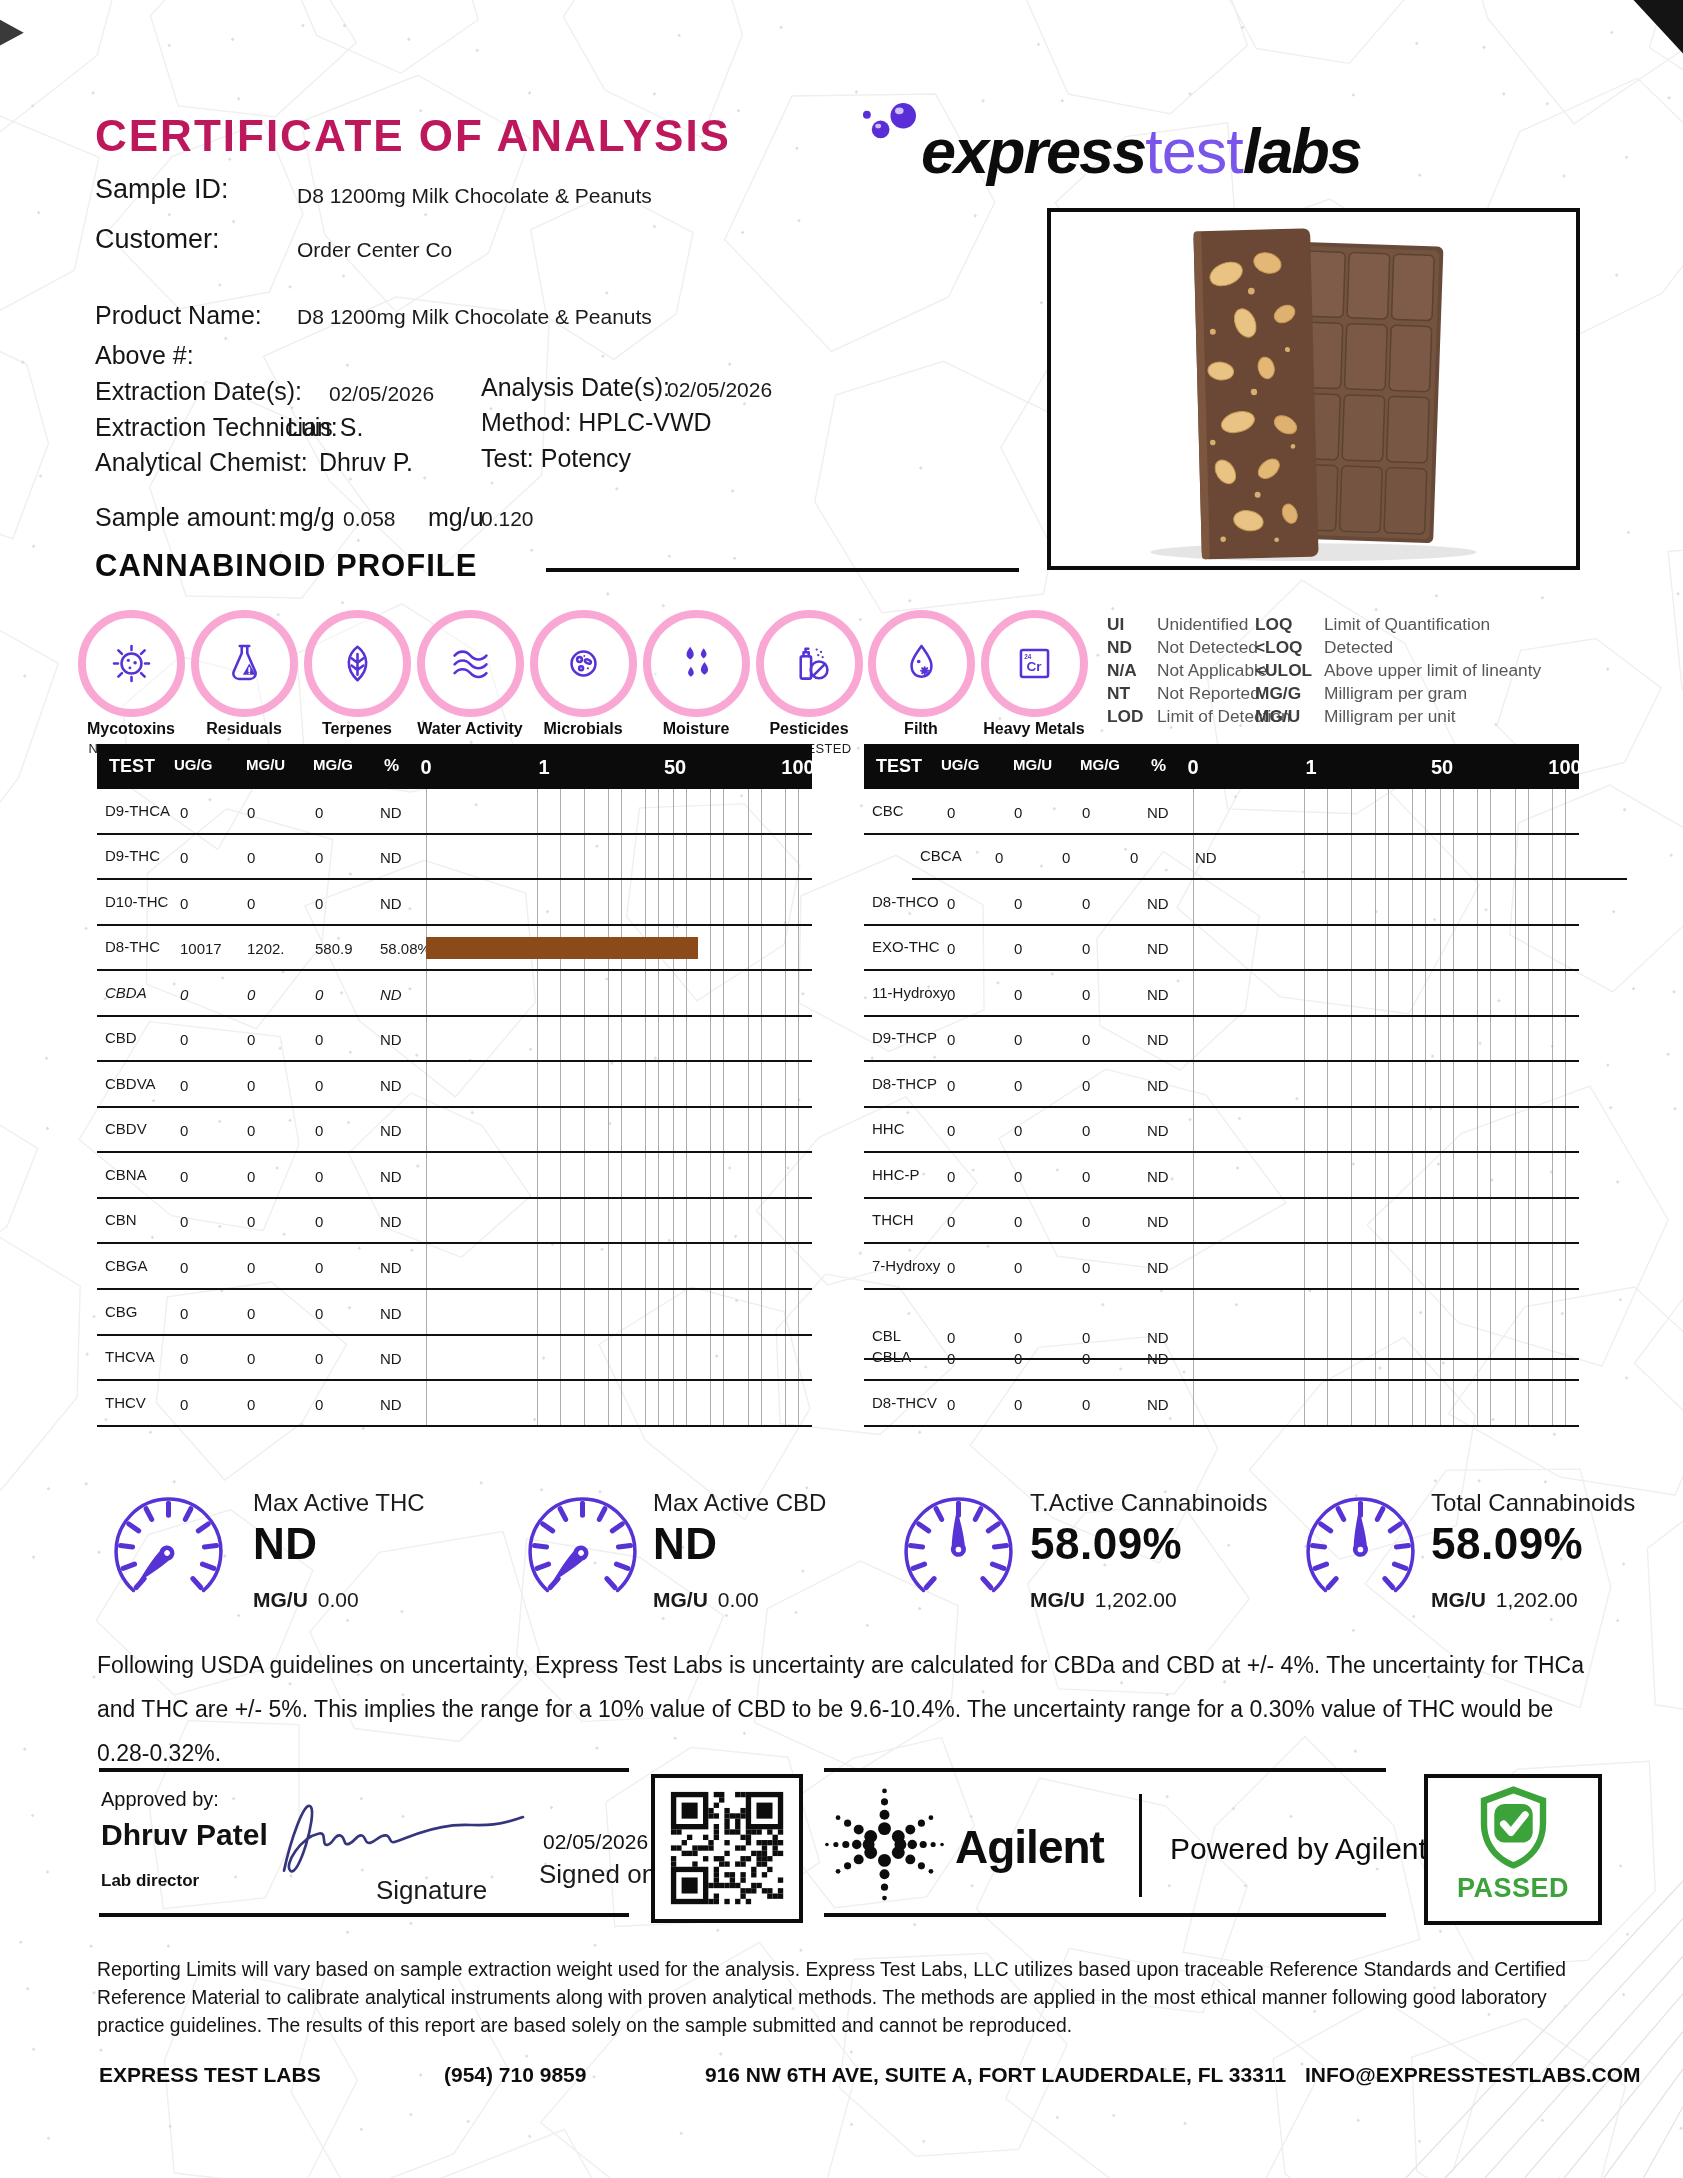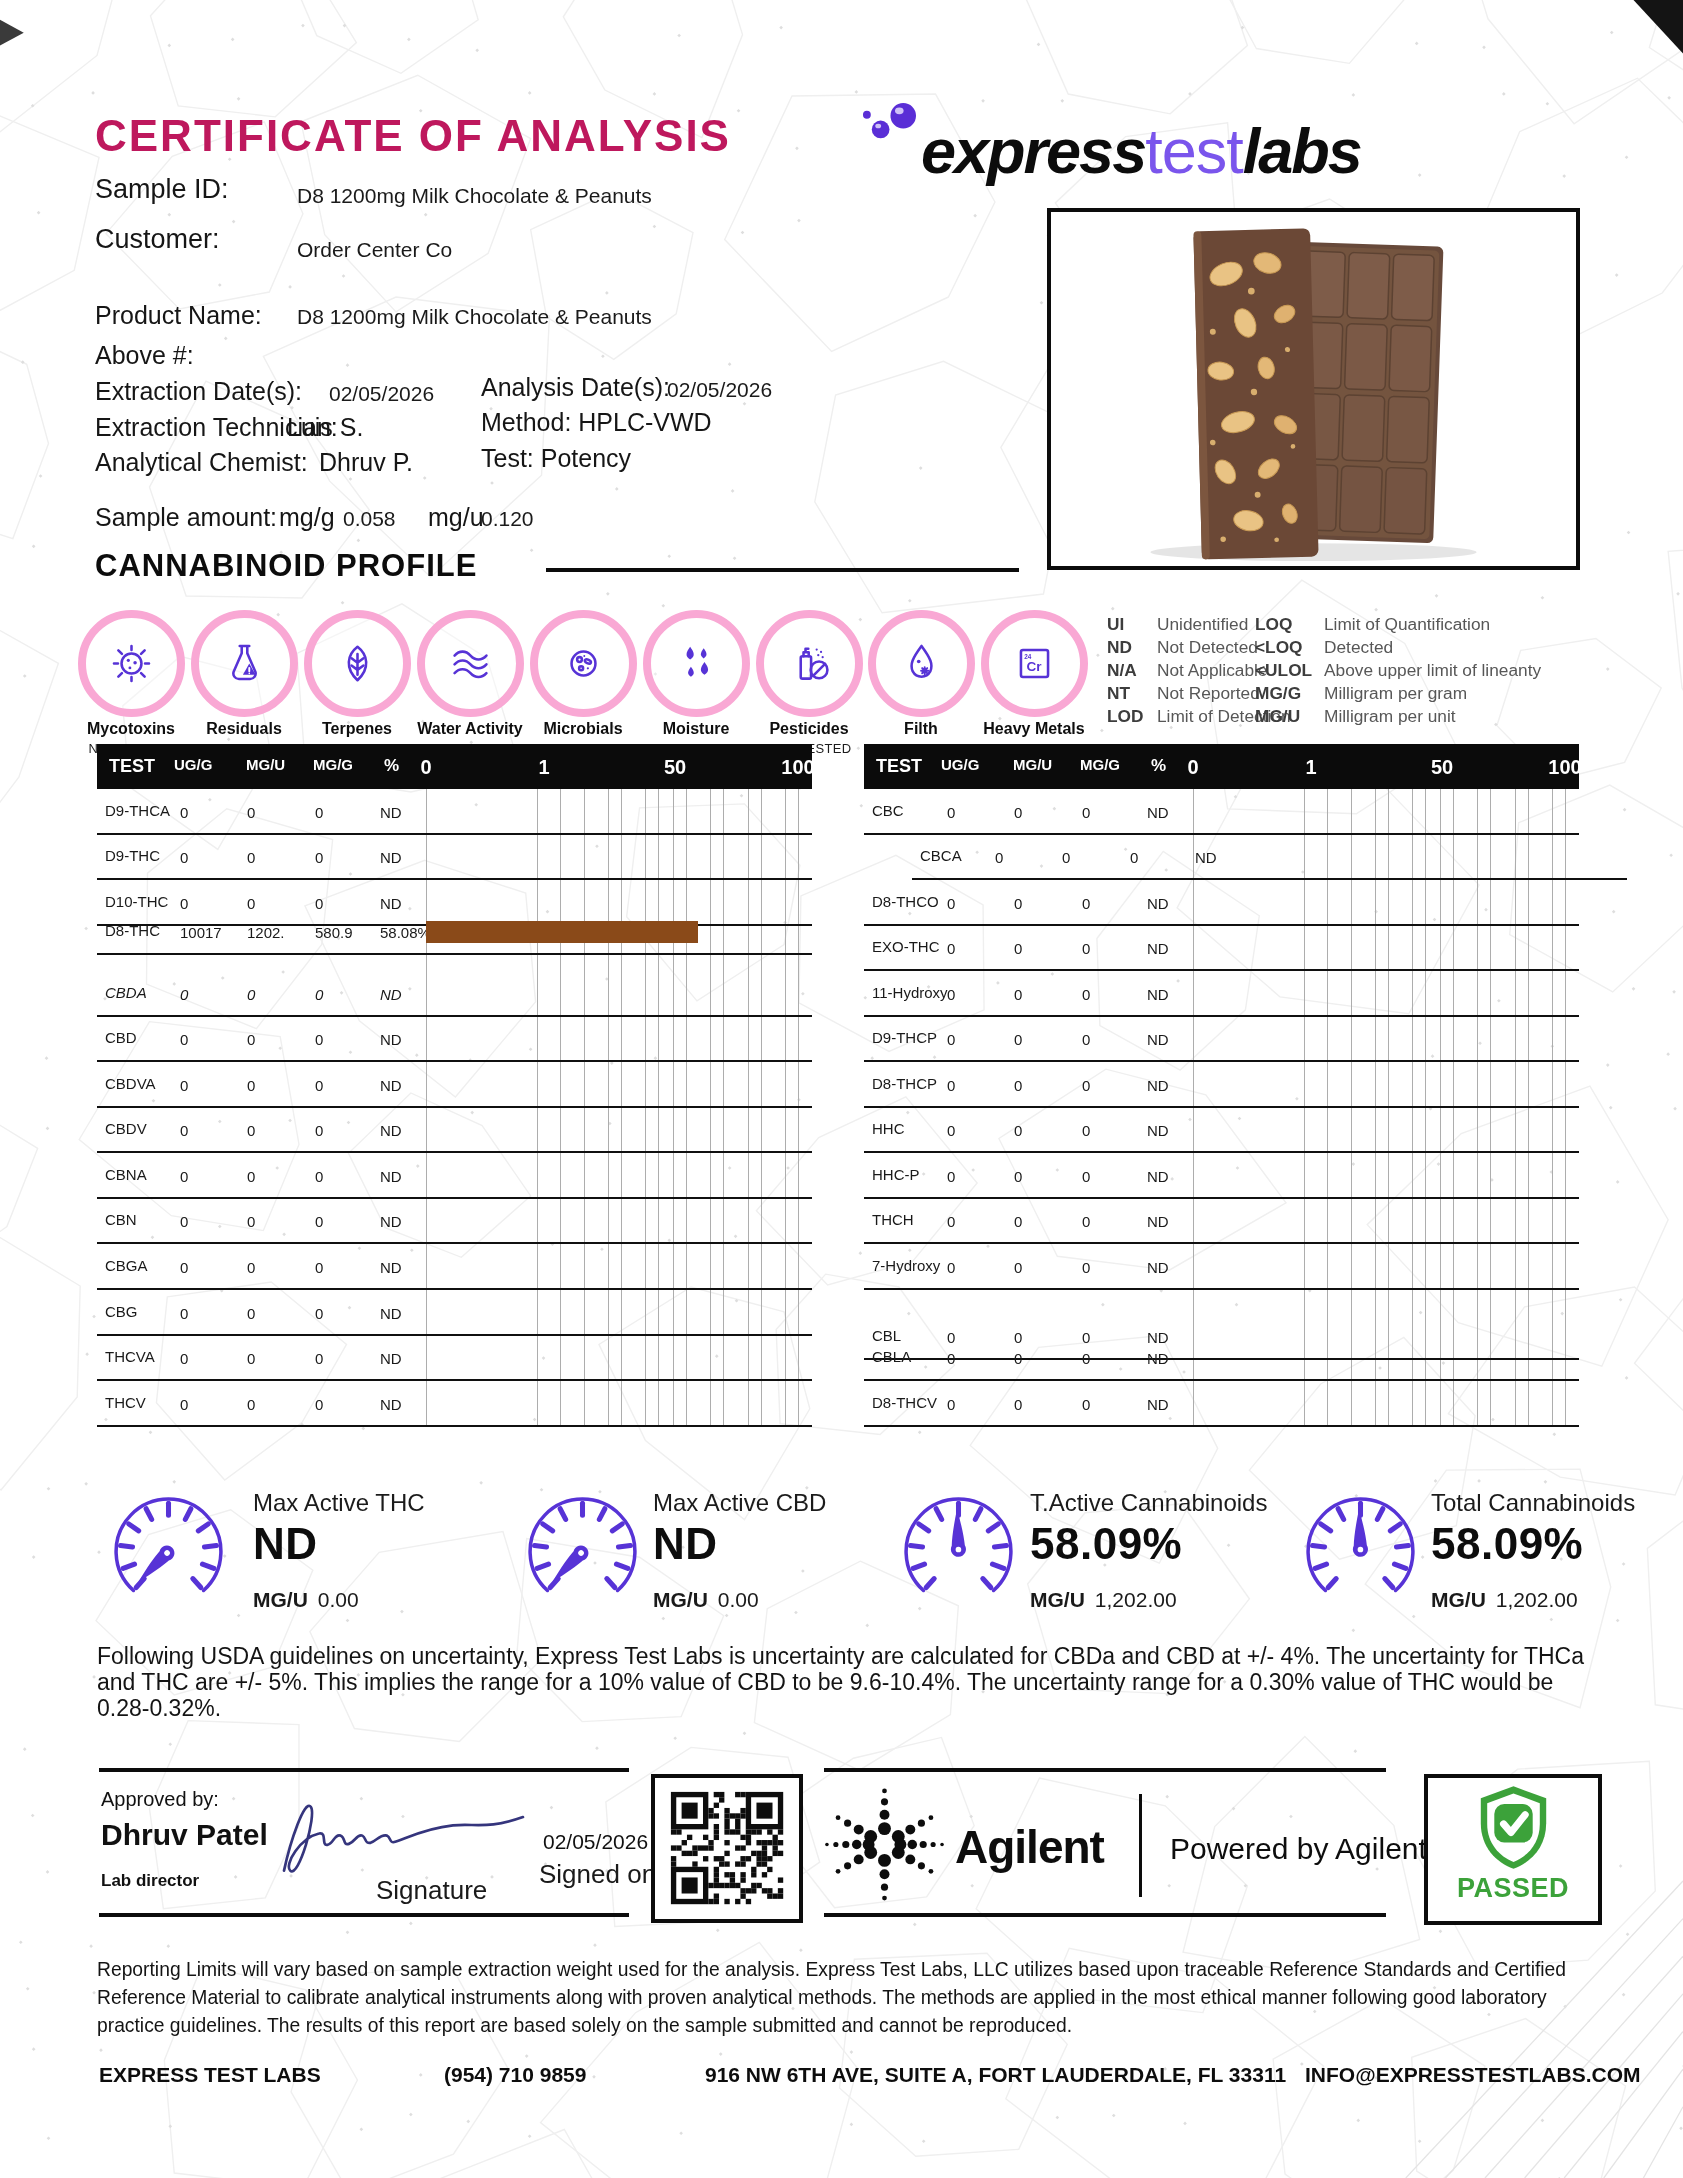--- a/index.html
+++ b/index.html
@@ -43,21 +43,21 @@
   .trow span{position:absolute;font-size:15px;top:15px;color:#1a1a1a}
   .t-test{left:8px;font-size:16.3px;top:13px!important}
   .t-ugg{left:83px}.t-mgu{left:150px}.t-mgg{left:218px}.t-pct{left:283px}
   .gridline{position:absolute;width:1px;background:#adadad;top:45px}
   .dbar{position:absolute;height:22px;top:12px;background:#8a4a19}
   
   .glabel{position:absolute;font-size:24px;color:#1b1b1b}
   .gval{position:absolute;font-size:44px;font-weight:800;color:#0d0d0d;letter-spacing:0.5px}
   .gunit{position:absolute;font-size:21px;color:#1a1a1a}
   .gunit b{font-size:21px;margin-right:10px}
-  .para{position:absolute;font-size:23px;line-height:26px;color:#141414}
+  .para{position:absolute;font-size:23px;line-height:44px;color:#141414}
   .note{position:absolute;font-size:19.3px;line-height:28px;color:#141414}
   .approve-lab{font-size:20px}
   .approve-name{font-size:30px;font-weight:bold}
   .approve-role{font-size:17px;font-weight:bold}
   .sig-cap{font-size:26px;color:#1a1a1a}
   .sig-date{font-size:21px}
   .agilent-name{font-size:46px;font-weight:800;color:#0d0d0d;letter-spacing:-1px}
   .powered{font-size:30px;color:#0d0d0d}
   .passed-box{position:absolute;left:1424px;top:1774px;width:178px;height:151px;border:4px solid #0c0c0c;box-sizing:border-box;text-align:center;background:#fff}
   .passed-lab{font-size:27px;font-weight:800;color:#3ca23a;letter-spacing:0.5px;margin-top:-4px}
@@ -854,21 +854,21 @@
         <span class="t-mgg">0</span>
         <span class="t-pct">ND</span>
       </div>
       <div class="trow" style="top: 136px;">
         <span class="t-test">D10-THC</span>
         <span class="t-ugg">0</span>
         <span class="t-mgu">0</span>
         <span class="t-mgg">0</span>
         <span class="t-pct">ND</span>
       </div>
-      <div class="trow" style="top: 165px;">
+      <div class="trow" style="top: 181px;">
         <span class="t-test">D8-THC</span>
         <span class="t-ugg">10017</span>
         <span class="t-mgu">1202.</span>
         <span class="t-mgg">580.9</span>
         <span class="t-pct">58.08%</span>
         <div class="dbar" style="left: 329px; width: 272px; background: rgb(138, 74, 25);"></div>
       </div>
       <div class="trow" style="top: 227px; font-style: italic;">
         <span class="t-test">CBDA</span>
         <span class="t-ugg">0</span>

